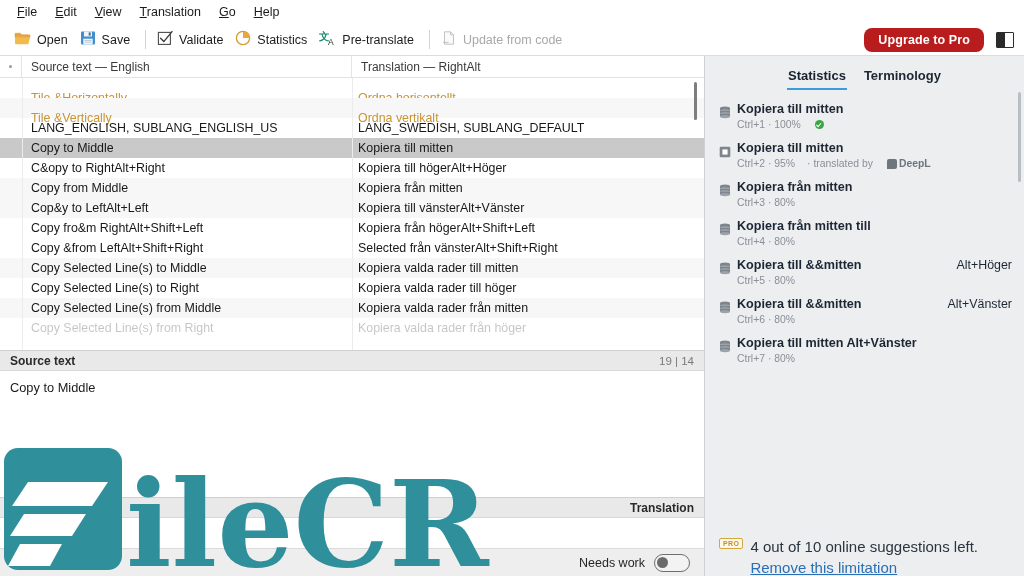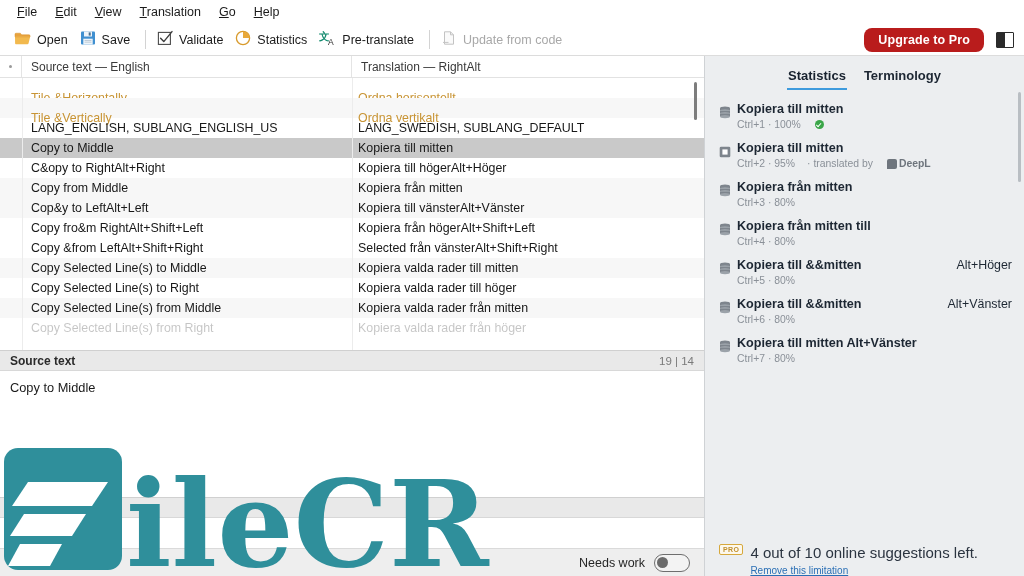--- a/index.html
+++ b/index.html
@@ -164,20 +164,21 @@
   .editor-head {
     height: 21px; flex: 0 0 21px;
     background: #e9e9e9;
     border-top: 1px solid #d0d0d0;
     border-bottom: 1px solid #d8d8d8;
     display: flex; align-items: center;
     padding: 0 10px;
     font-size: 12px;
     font-weight: bold;
     color: #2a2a2a;
+    justify-content: flex-end;
   }
   .editor-head .eh-spacer { flex: 1 1 auto; }
   .editor-head .eh-counter { font-weight: normal; color: #7a7a7a; font-size: 11.5px; }
   .editor-body {
     background: #ffffff;
     padding: 9px 10px;
     font-size: 12.8px;
     color: #1a1a1a;
     overflow: hidden;
   }
@@ -306,21 +307,21 @@
     font-size: 7px;
     font-weight: bold;
     letter-spacing: .4px;
     padding: 1px 3px;
     border-radius: 2px;
     margin-top: 2px;
     background: #fdf8ec;
   }
   .pro-text { font-size: 15px; color: #2b3440; line-height: 1.5; }
   .pro-link {
-    font-size: 10px;
+    font-size: 15px;
     color: #2a6fb5;
     text-decoration: underline;
     cursor: pointer;
     display: block;
     margin-top: 1px;
   }
   .right-scroll {
     position: absolute; right: 2px; top: 36px; bottom: 6px;
     width: 5px;
   }

